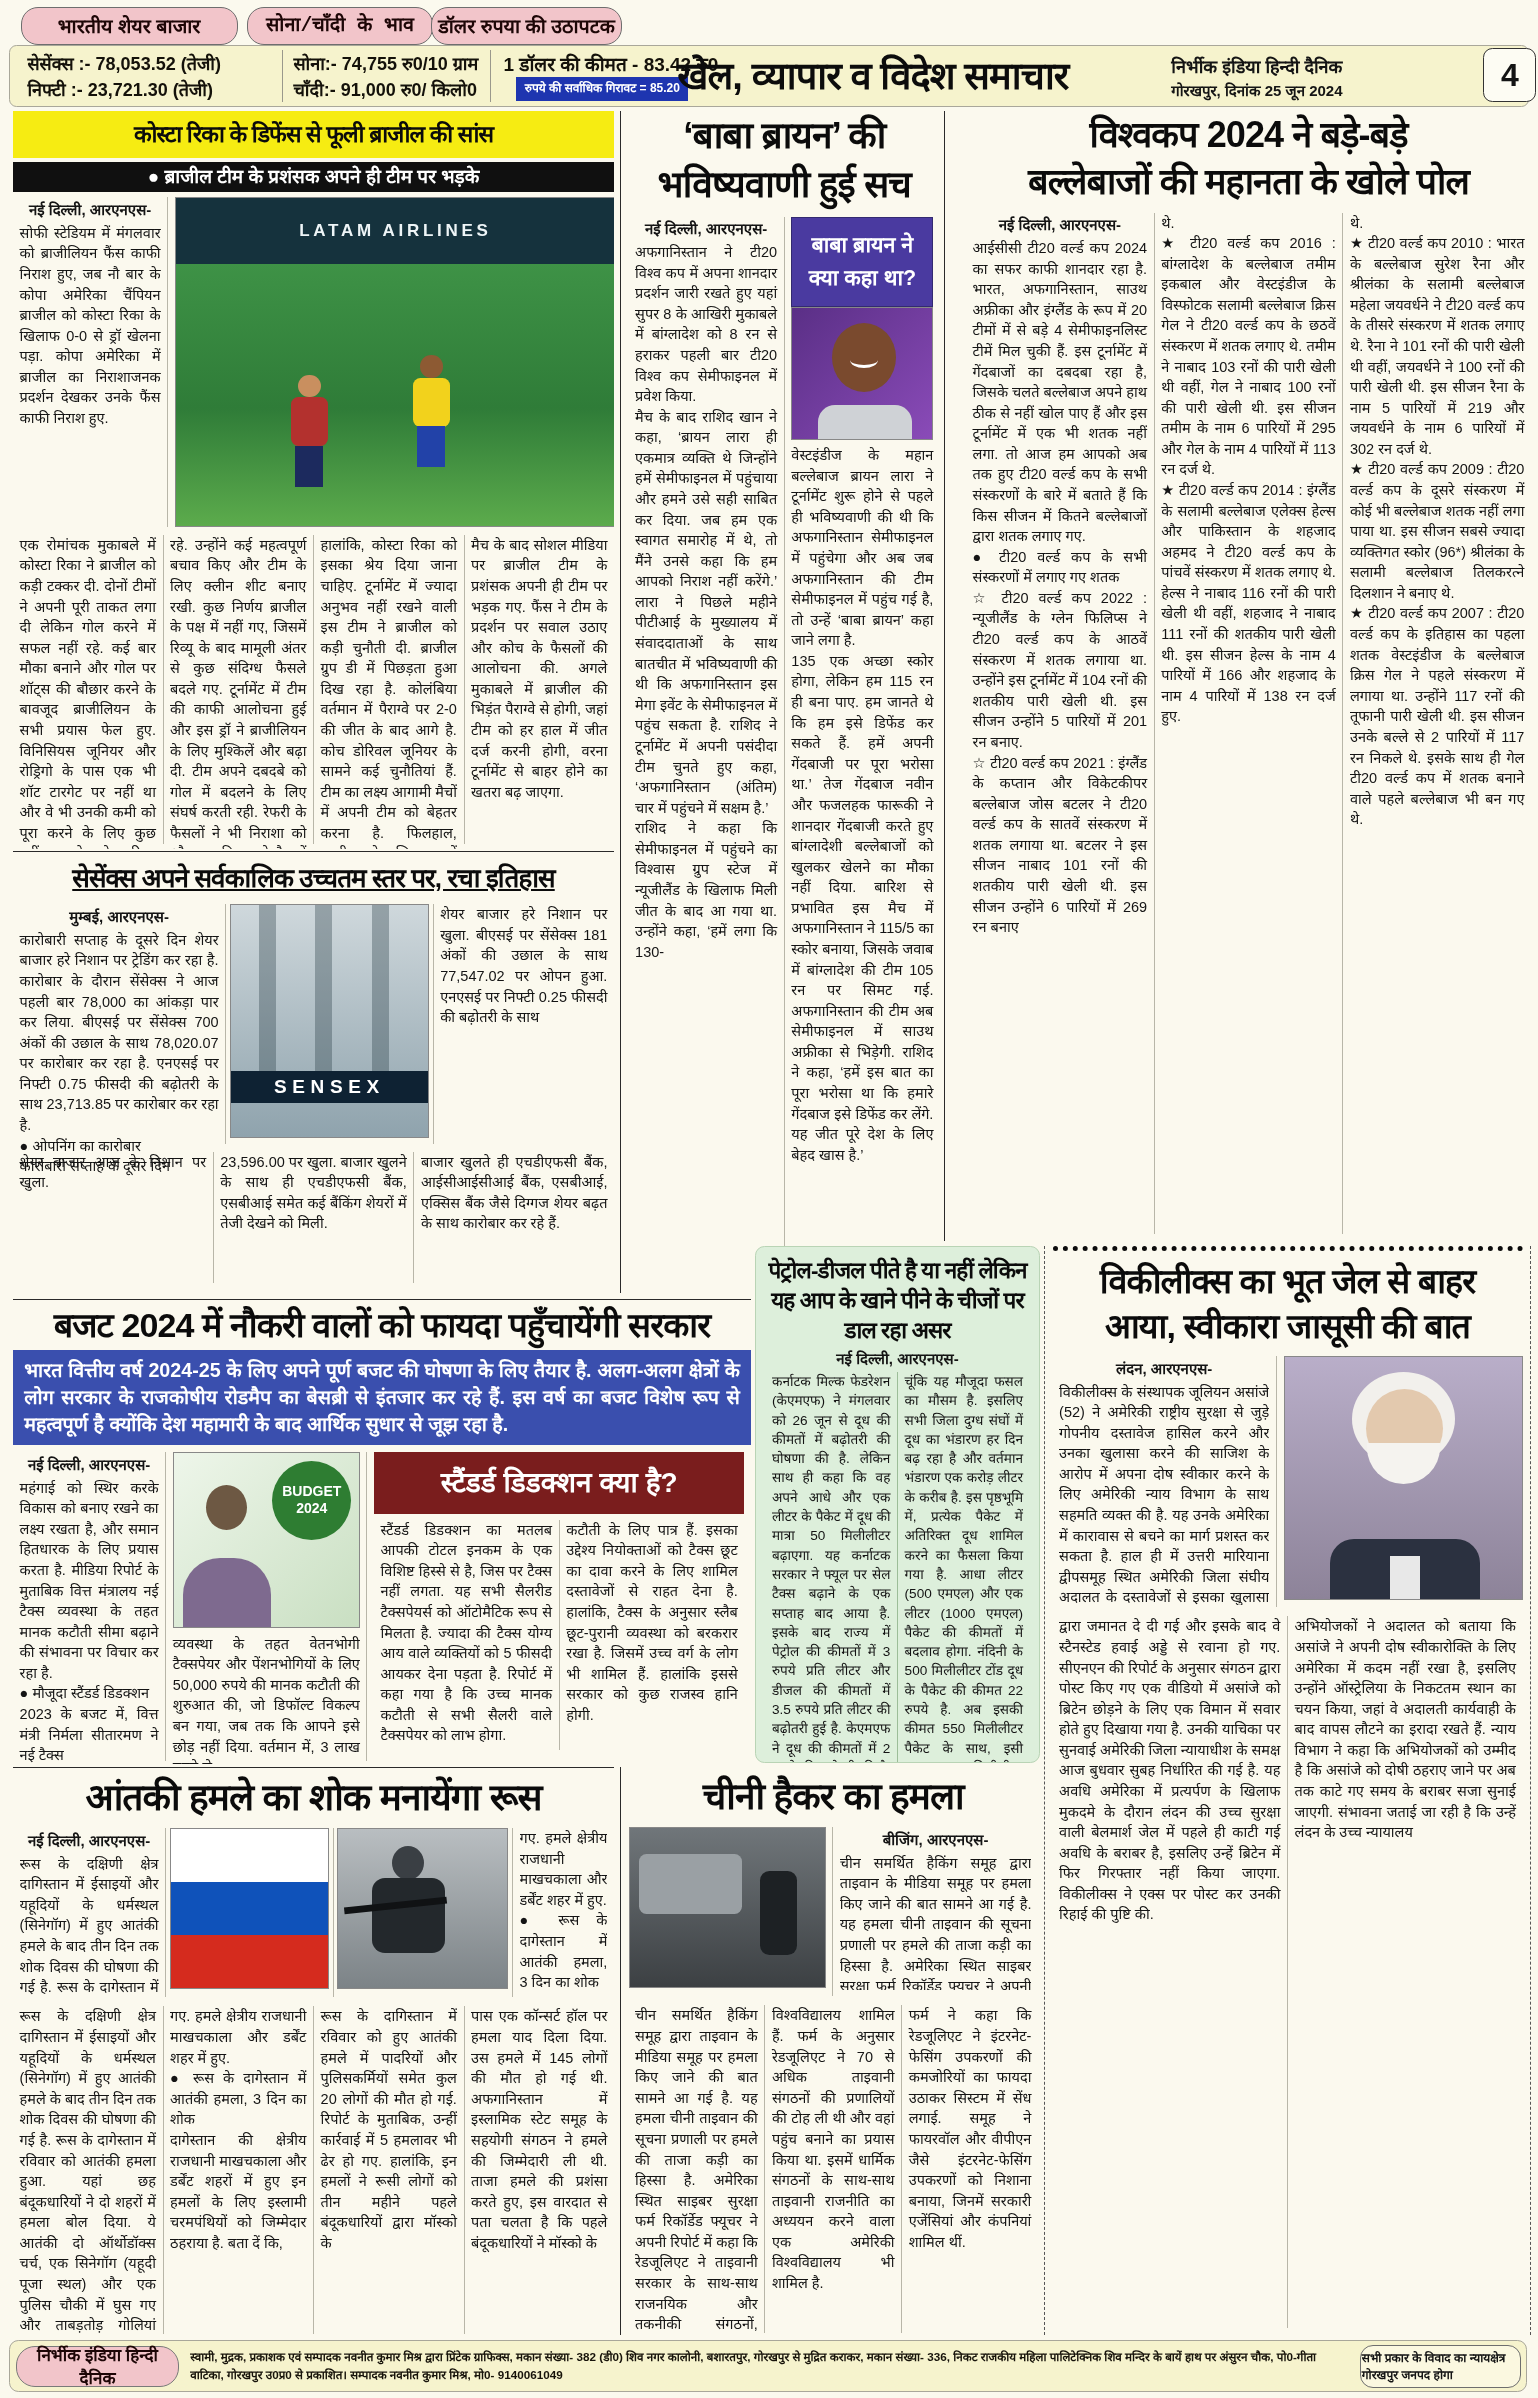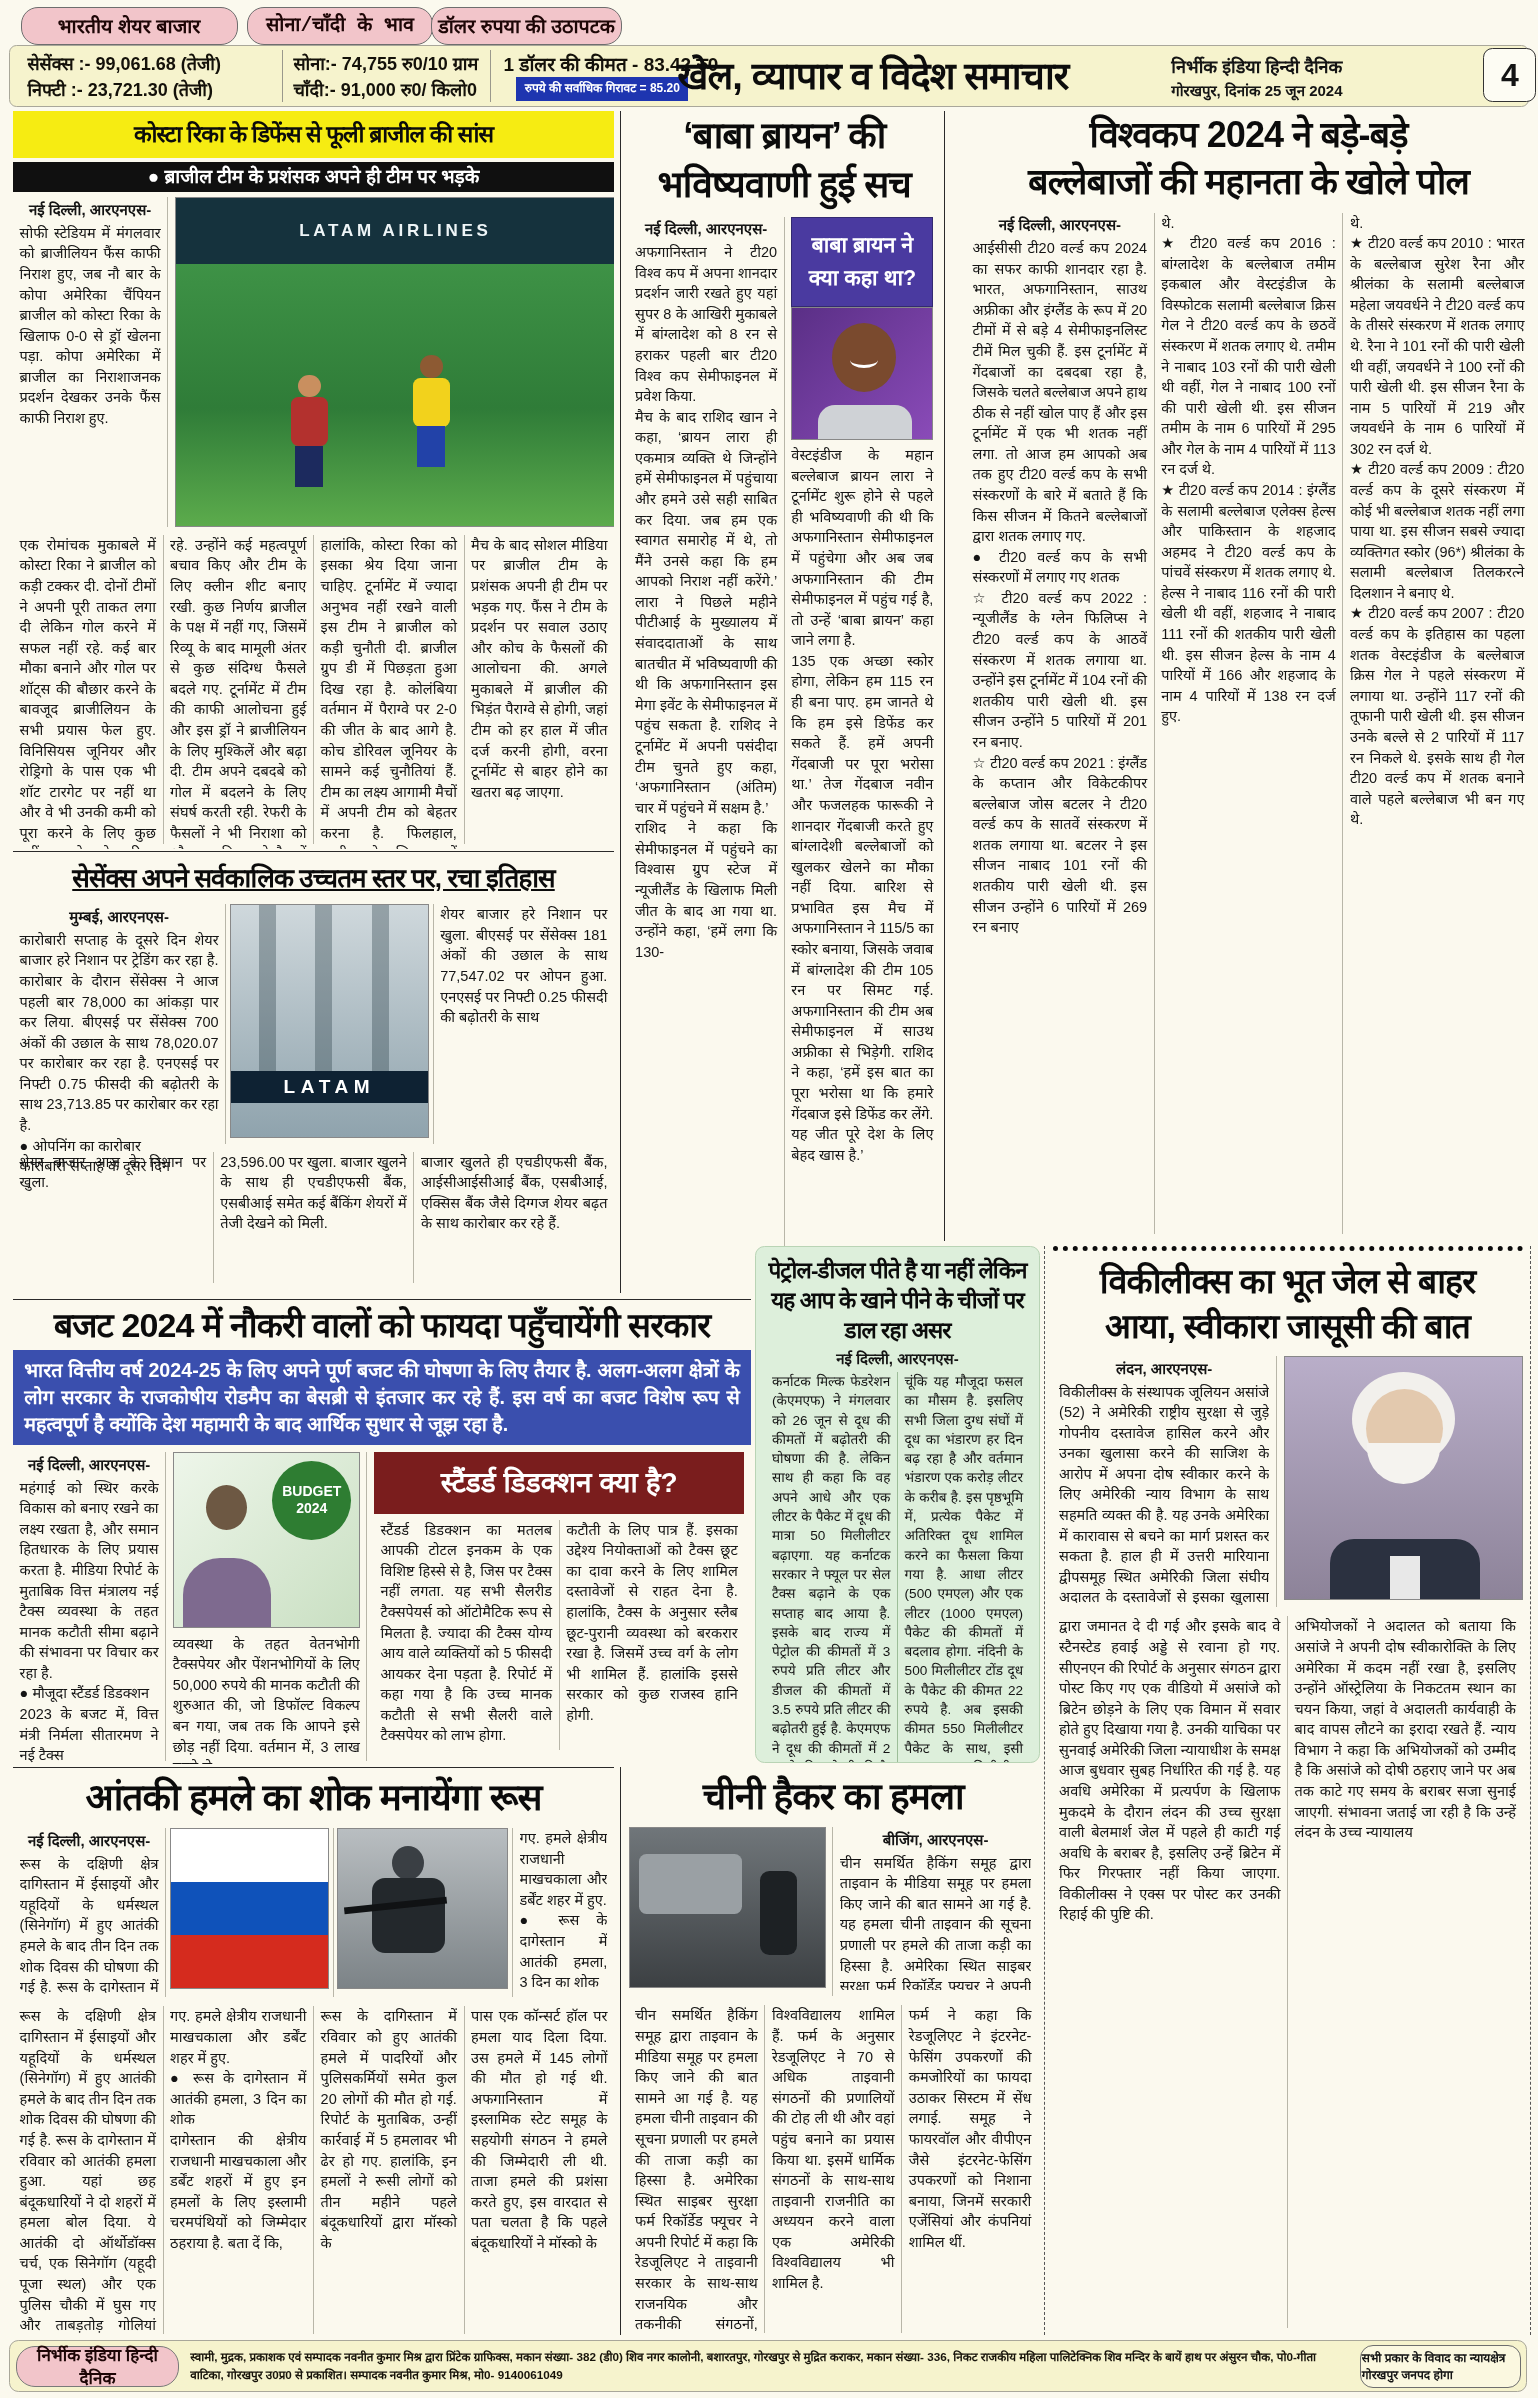--- a/index.html
+++ b/index.html
@@ -98,21 +98,21 @@
 <body>
 
 <div id="page">
 
   <div>
     <div class="pinkbox" style="left:20.6px;width:215px;">भारतीय शेयर बाजार</div>
     <div class="pinkbox" style="left:247px;width:184px;font-family:Liberation Mono, monospace;">सोना/चाँदी के भाव</div>
     <div class="pinkbox" style="left:431px;width:189px;">डॉलर रुपया की उठापटक</div>
 
     <div class="strip">
-      <div class="mline" style="left:17px;top:4.7px;">सेसेंक्स :- 99,061.68 (तेजी)</div>
+      <div class="mline" style="left:17px;top:4.7px;">सेसेंक्स :- 78,053.52 (तेजी)</div>
       <div class="mline" style="left:17px;top:31px;">निफ्टी :- 23,721.30 (तेजी)</div>
       <div class="vdiv" style="left:272px;"></div>
       <div class="mline" style="left:283px;top:4.7px;">सोना:- 74,755 रु0/10 ग्राम</div>
       <div class="mline" style="left:283px;top:31px;">चाँदी:- 91,000 रु0/ किलो0</div>
       <div class="vdiv" style="left:480px;"></div>
       <div class="mline" style="left:493px;top:4.7px;font-size:19px;">1 डॉलर की कीमत - 83.42 रु0</div>
       <div class="bluebadge" style="left:506px;top:31px;">रुपये की सर्वाधिक गिरावट = 85.20</div>
       <div class="sectitle">खेल, व्यापार व विदेश समाचार</div>
       <div class="papername">निर्भीक इंडिया हिन्दी दैनिक</div>
       <div class="dateline">गोरखपुर, दिनांक 25 जून 2024</div>
@@ -217,21 +217,21 @@
         <div class="byline">मुम्बई, आरएनएस-</div>
         <div class="coltext">कारोबारी सप्ताह के दूसरे दिन शेयर बाजार हरे निशान पर ट्रेडिंग कर रहा है. कारोबार के दौरान सेंसेक्स ने आज पहली बार 78,000 का आंकड़ा पार कर लिया. बीएसई पर सेंसेक्स 700 अंकों की उछाल के साथ 78,020.07 पर कारोबार कर रहा है. एनएसई पर निफ्टी 0.75 फीसदी की बढ़ोतरी के साथ 23,713.85 पर कारोबार कर रहा है.
 ● ओपनिंग का कारोबार
 कारोबारी सप्ताह के दूसरे दिन</div>
       </div>
       <div class="col" style="flex:0 0 199px;padding:0 3.7px;">
         <div class="photo bse" style="width:100%;height:234px;box-sizing:border-box;">
           <div class="bse-band" style="left:28px;"></div>
           <div class="bse-band" style="left:84px;"></div>
           <div class="bse-band" style="left:141px;"></div>
-          <div class="bse-sign">LATAM</div>
+          <div class="bse-sign">SENSEX</div>
         </div>
       </div>
       <div class="col">
           <div class="coltext">शेयर बाजार हरे निशान पर खुला. बीएसई पर सेंसेक्स 181 अंकों की उछाल के साथ 77,547.02 पर ओपन हुआ. एनएसई पर निफ्टी 0.25 फीसदी की बढ़ोतरी के साथ</div>
         </div>
     </div>
     <div class="cols" style="margin-top:7.5px;height:131px;">
       <div class="col">
           <div class="coltext">शेयर बाजार आज के निशान पर खुला.</div>
         </div>

